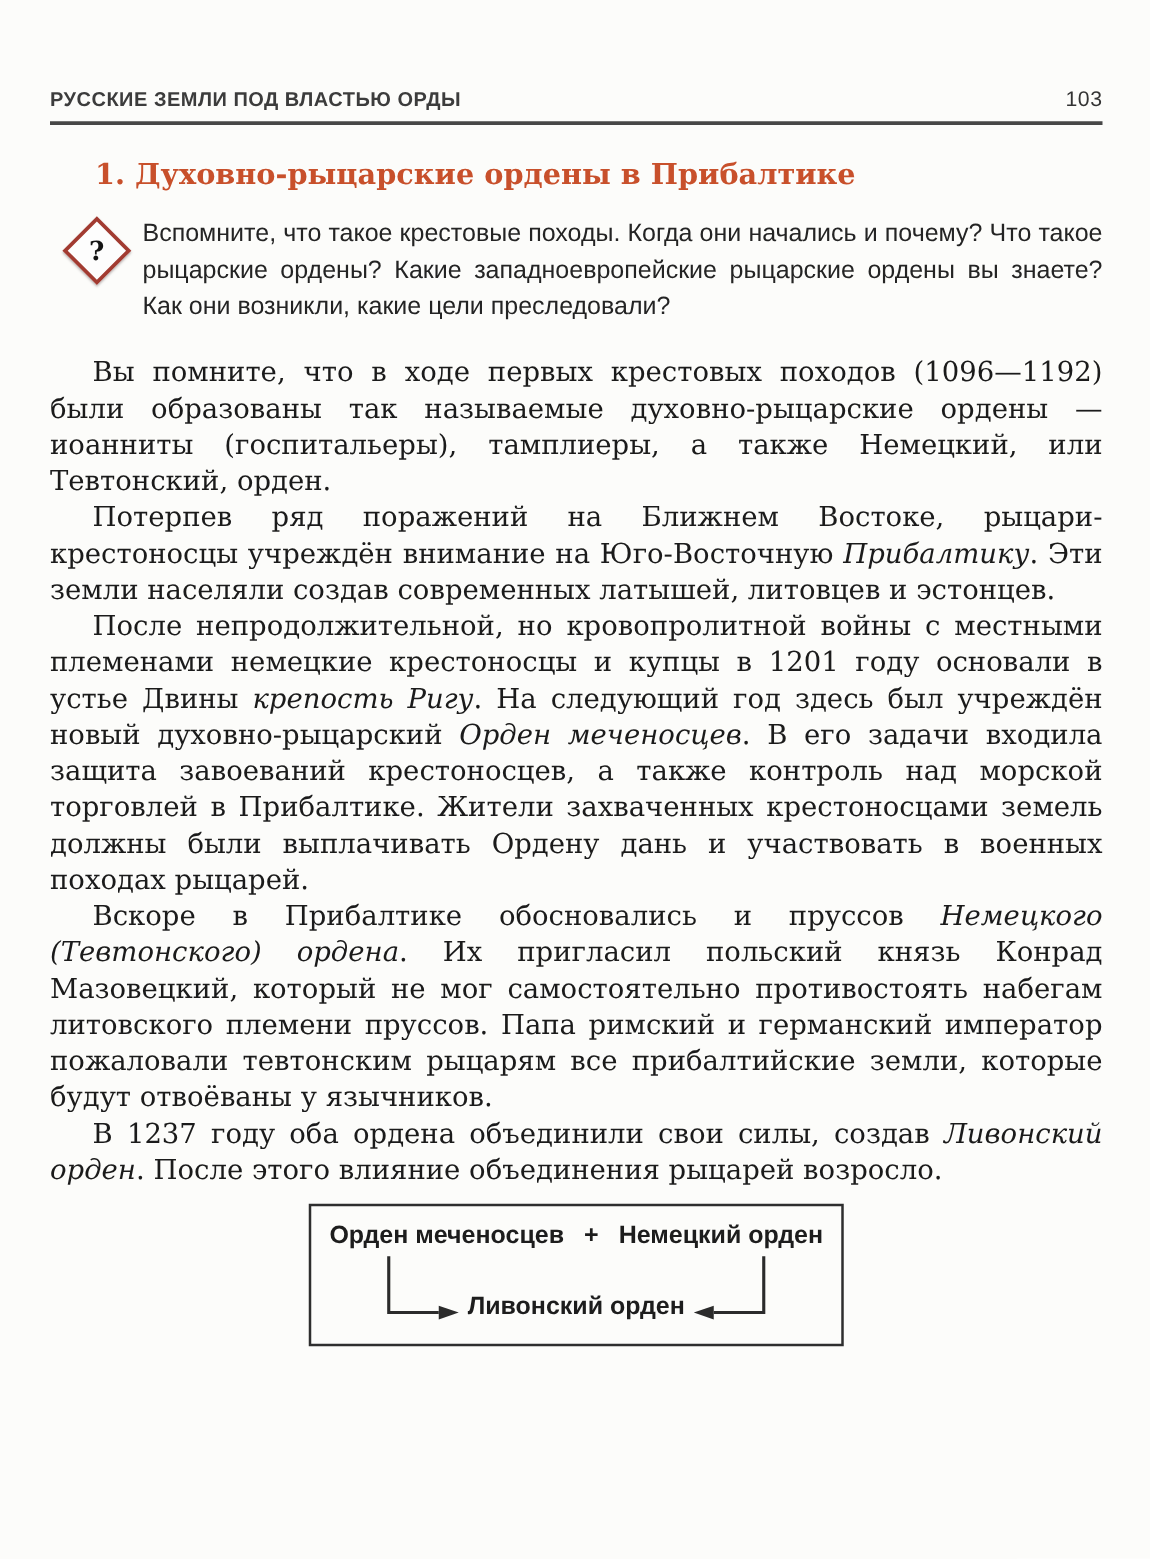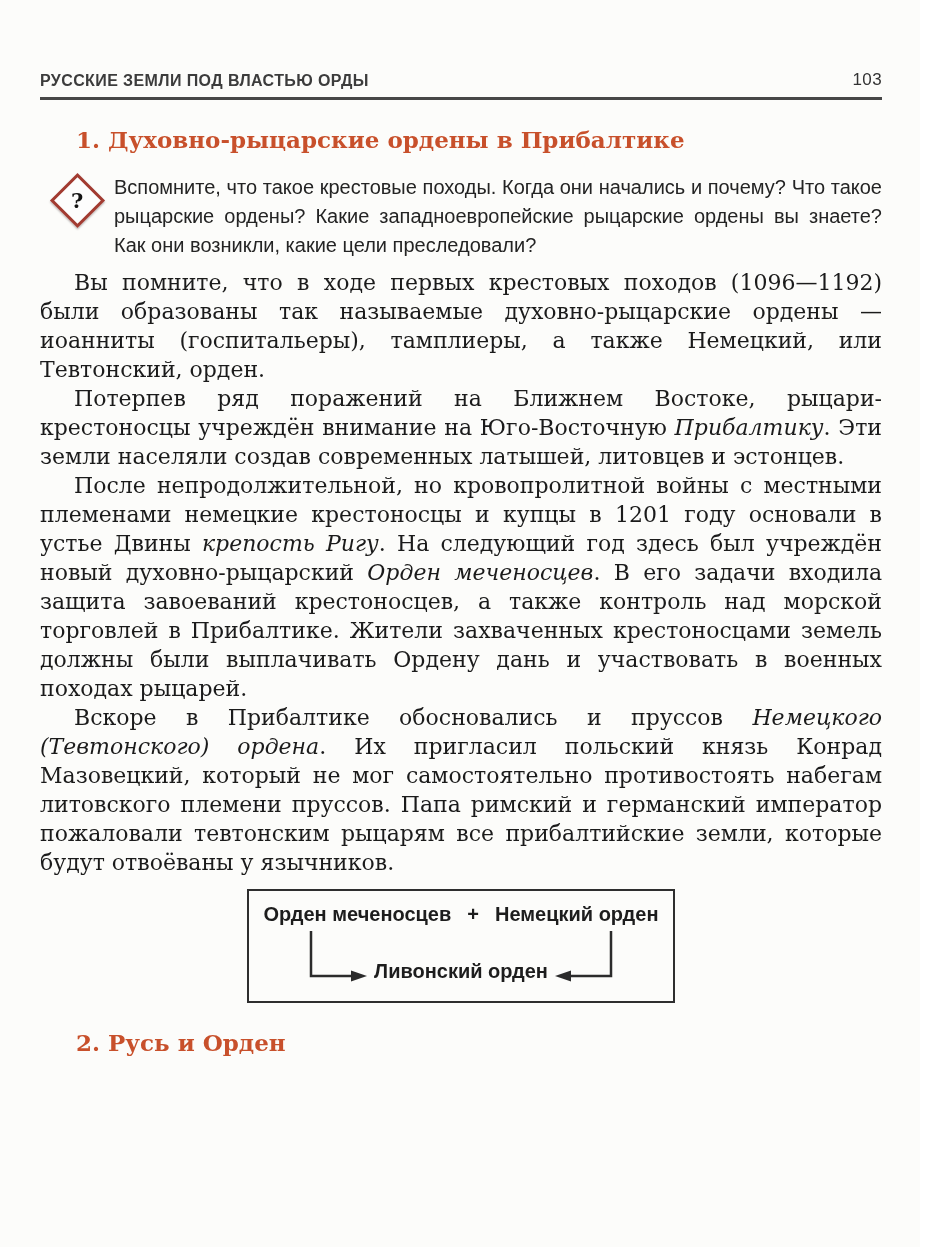--- a/index.html
+++ b/index.html
@@ -50,21 +50,21 @@
     font-weight:bold; font-size:21px; color:#141414;
   }
   .question-text {
     flex:1;
     font-family:"Liberation Sans", sans-serif;
     font-size:20px; line-height:29px; color:#242424;
     text-align:justify;
   }
 
   
-  .body-text { margin-top:8px; font-size:22px; line-height:29px; text-align:justify; }
+  .body-text { margin-top:24px; font-size:22px; line-height:29px; text-align:justify; }
   .body-text p { margin:0; text-indent:34px; }
   .body-text em { font-style:italic; }
 
   
   .diagram {
     position:relative;
     width:428px; height:114px;
     border:2px solid #2e2e2e;
     box-sizing:border-box;
     margin:12px auto 0 auto;
@@ -104,33 +104,33 @@
       </div>
     </div>
     <div class="question-text">Вспомните, что такое крестовые походы. Когда они начались и почему? Что такое рыцарские ордены? Какие западноевропейские рыцарские ордены вы знаете? Как они возникли, какие цели преследовали?</div>
   </div>
 
   <div class="body-text">
       <p><span>Вы помните, что в ходе первых крестовых походов (1096—1192) были образованы так называемые духовно-рыцарские ордены — иоанниты (госпитальеры), тамплиеры, а также Немецкий, или Тевтонский, орден.</span></p>
       <p><span>Потерпев ряд поражений на Ближнем Востоке, рыцари-крестоносцы учреждён внимание на Юго-Восточную </span><em>Прибалтику</em><span>. Эти земли населяли создав современных латышей, литовцев и эстонцев.</span></p>
       <p><span>После непродолжительной, но кровопролитной войны с местными племенами немецкие крестоносцы и купцы в 1201 году основали в устье Двины </span><em>крепость Ригу</em><span>. На следующий год здесь был учреждён новый духовно-рыцарский </span><em>Орден меченосцев</em><span>. В его задачи входила защита завоеваний крестоносцев, а также контроль над морской торговлей в Прибалтике. Жители захваченных крестоносцами земель должны были выплачивать Ордену дань и участвовать в военных походах рыцарей.</span></p>
       <p><span>Вскоре в Прибалтике обосновались и пруссов </span><em>Немецкого (Тевтонского) ордена</em><span>. Их пригласил польский князь Конрад Мазовецкий, который не мог самостоятельно противостоять набегам литовского племени пруссов. Папа римский и германский император пожаловали тевтонским рыцарям все прибалтийские земли, которые будут отвоёваны у язычников.</span></p>
+      <p><span>В 1237 году оба ордена объединили свои силы, создав </span><em>Ливонский орден</em><span>. После этого влияние объединения рыцарей возросло.</span></p>
     </div>
 
   <div class="diagram">
     <div class="diagram-top">
       <span>Орден меченосцев</span>
       <span>+</span>
       <span>Немецкий орден</span>
     </div>
     <svg class="arrows" viewBox="0 0 424 110" aria-hidden="true">
       <path d="M62 40 L62 85 L102 85" stroke="#2b2b2b" stroke-width="2.5" fill="none"></path>
       <polygon points="118,85 102,79.5 102,90.5" fill="#2b2b2b"></polygon>
       <path d="M362 40 L362 85 L322 85" stroke="#2b2b2b" stroke-width="2.5" fill="none"></path>
       <polygon points="306,85 322,79.5 322,90.5" fill="#2b2b2b"></polygon>
     </svg>
     <div class="diagram-bottom">Ливонский орден</div>
   </div>
 
-  <div class="section-heading">2. Русь и Орден</div>
 
 
 </div>
 
 </body></html>

